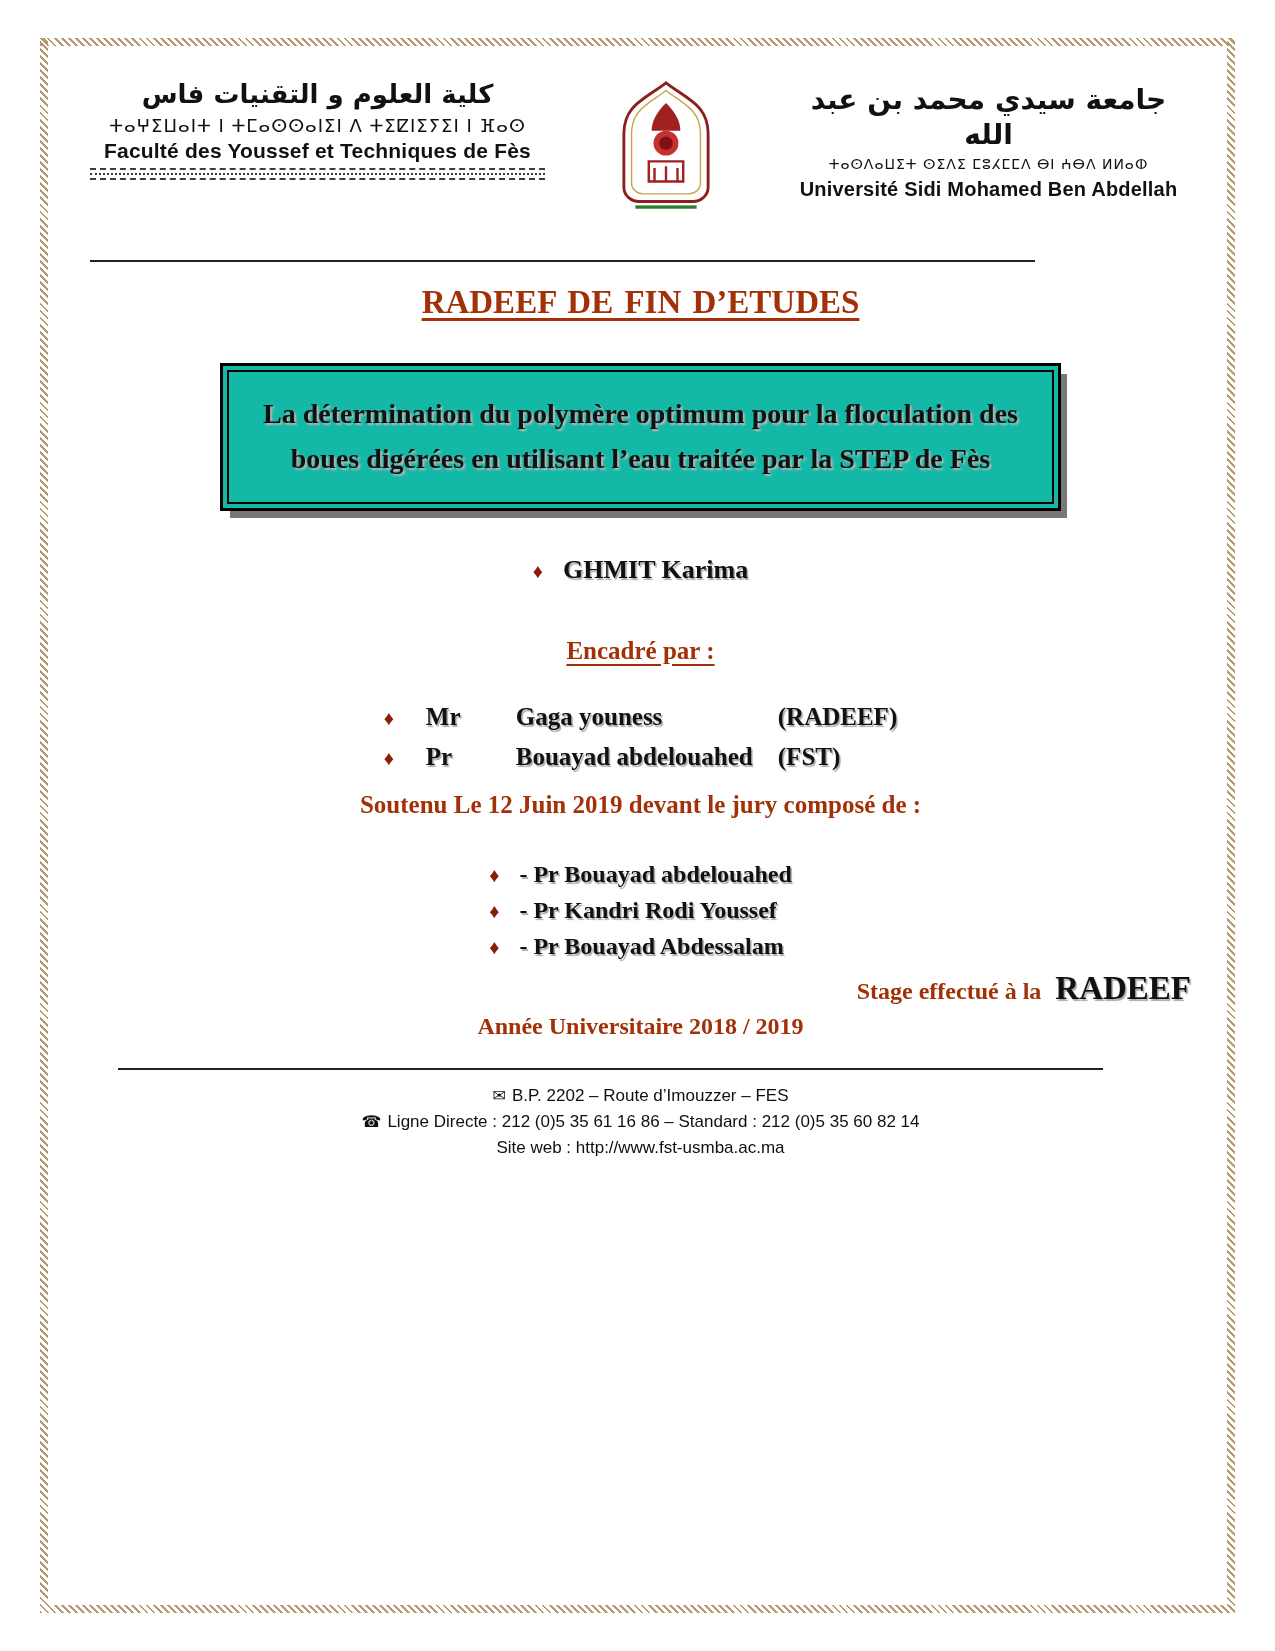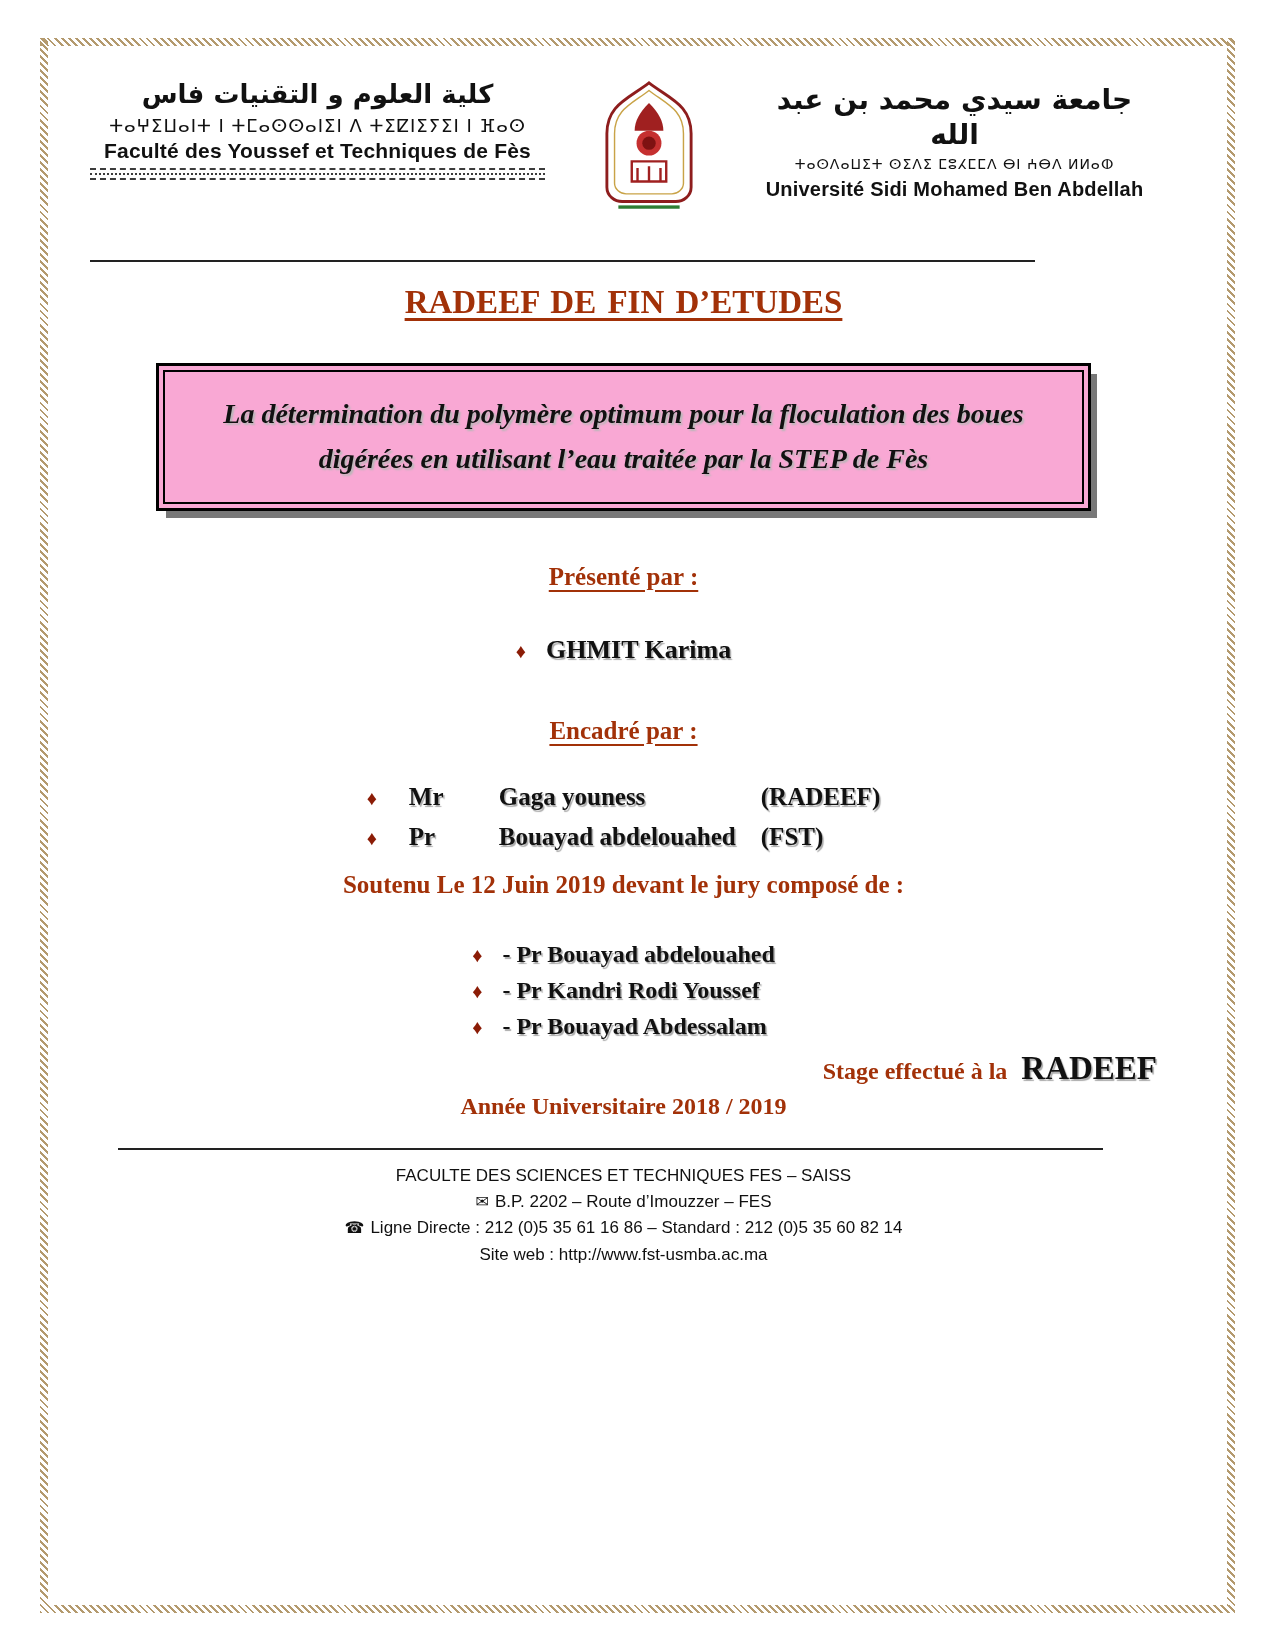--- a/index.html
+++ b/index.html
@@ -8,21 +8,21 @@
     background:#ffffff; overflow:hidden;
     font-family:"Liberation Serif", serif; color:#111;
   }
   
   .frame { position:absolute; background:repeating-linear-gradient(45deg, var(--frame-tan,#B49A6E) 0 2px, rgba(0,0,0,0) 2px 5px); }
   .frame-top    { left:40px; right:40px; top:38px;    height:8px; }
   .frame-bottom { left:40px; right:40px; bottom:38px; height:8px; }
   .frame-left   { top:38px; bottom:38px; left:40px;   width:8px; }
   .frame-right  { top:38px; bottom:38px; right:40px;  width:8px; }
 
-  .content { position:relative; padding:48px 118px 0 90px; }
+  .content { position:relative; padding:48px 84px 0 90px; }
 
   
   .header { display:flex; justify-content:space-between; align-items:flex-start; gap:20px; margin-top:30px; }
   .header-left  { width:455px; text-align:center; }
   .header-right { width:405px; text-align:center; padding-top:4px; }
   .arabic  { font-family:"DejaVu Sans", sans-serif; font-weight:700; font-size:26px; line-height:1.25; }
   .header-right .arabic { font-size:28px; }
   .tifinagh { font-family:"DejaVu Sans", sans-serif; font-size:18px; letter-spacing:1px; margin-top:4px; white-space:nowrap; }
   .header-right .tifinagh { font-size:14px; }
   .latin { font-family:"Liberation Sans", sans-serif; font-weight:700; font-size:21px; margin-top:3px; letter-spacing:0.2px; }
@@ -52,22 +52,22 @@
     white-space:nowrap;
   }
 
   .doc-type {
     margin:22px 0 0 0; text-align:center; font-size:33px; font-weight:700;
     color:var(--accent,#A23108); text-decoration:underline; text-decoration-thickness:2.5px;
     text-underline-offset:5px; word-spacing:3px;
   }
 
   .subject-box-outer {
-    width:935px; margin:42px auto 0; border:3px solid #000; padding:4px;
-    box-shadow:8px 9px 0 -2px #787878; background:#f9a8d4; box-sizing:border-box;font-style:italic;
+    width:841px; margin:42px auto 0; border:3px solid #000; padding:4px;
+    box-shadow:8px 9px 0 -2px #787878; background:#14b8a6; box-sizing:border-box;
   }
   .subject-box-inner { border:2px solid #000; padding:20px 28px; }
   .subject-box-inner p {
     margin:0; text-align:center; font-size:28px; font-weight:700; line-height:1.6;
     text-shadow:2px 2px 2px #b8b8b8;
   }
 
   .label-u {
     margin:52px 0 0 0; text-align:center; font-size:25px; font-weight:700;
     color:var(--accent,#A23108); text-decoration:underline; text-decoration-thickness:2px;
@@ -149,21 +149,20 @@
 
 
     <h2 class="doc-type">RADEEF DE FIN D’ETUDES</h2>
 
     <div class="subject-box-outer">
       <div class="subject-box-inner">
         <p>La détermination du polymère optimum pour la floculation des boues digérées en utilisant l’eau traitée par la STEP de Fès</p>
       </div>
     </div>
 
-    <p class="label-u">Présenté par :</p>
 
     <div class="author-line">
       <span class="diamond">♦</span>
       <span class="author">GHMIT Karima</span>
     </div>
 
     <p class="label-u">Encadré par :</p>
 
     <div class="sup-list">
       <div class="sup-row">
@@ -200,21 +199,20 @@
     <p class="stage-line">
       <span class="stage-prefix">Stage effectué à la</span>
       <span class="stage-org">RADEEF</span>
     </p>
 
     <p class="year">Année Universitaire 2018 / 2019</p>
 
     <hr class="rule rule-bottom">
 
     <footer class="footer">
-      <div>FACULTE DES SCIENCES ET TECHNIQUES FES – SAISS</div>
       <div>
         <span class="icon">✉</span><span>B.P. 2202 – Route d’Imouzzer – FES</span>
       </div>
       <div>
         <span class="icon">☎</span><span>Ligne Directe : 212 (0)5 35 61 16 86 – Standard : 212 (0)5 35 60 82 14</span>
       </div>
       <div>Site web : http://www.fst-usmba.ac.ma</div>
     </footer>
 
   </div>

